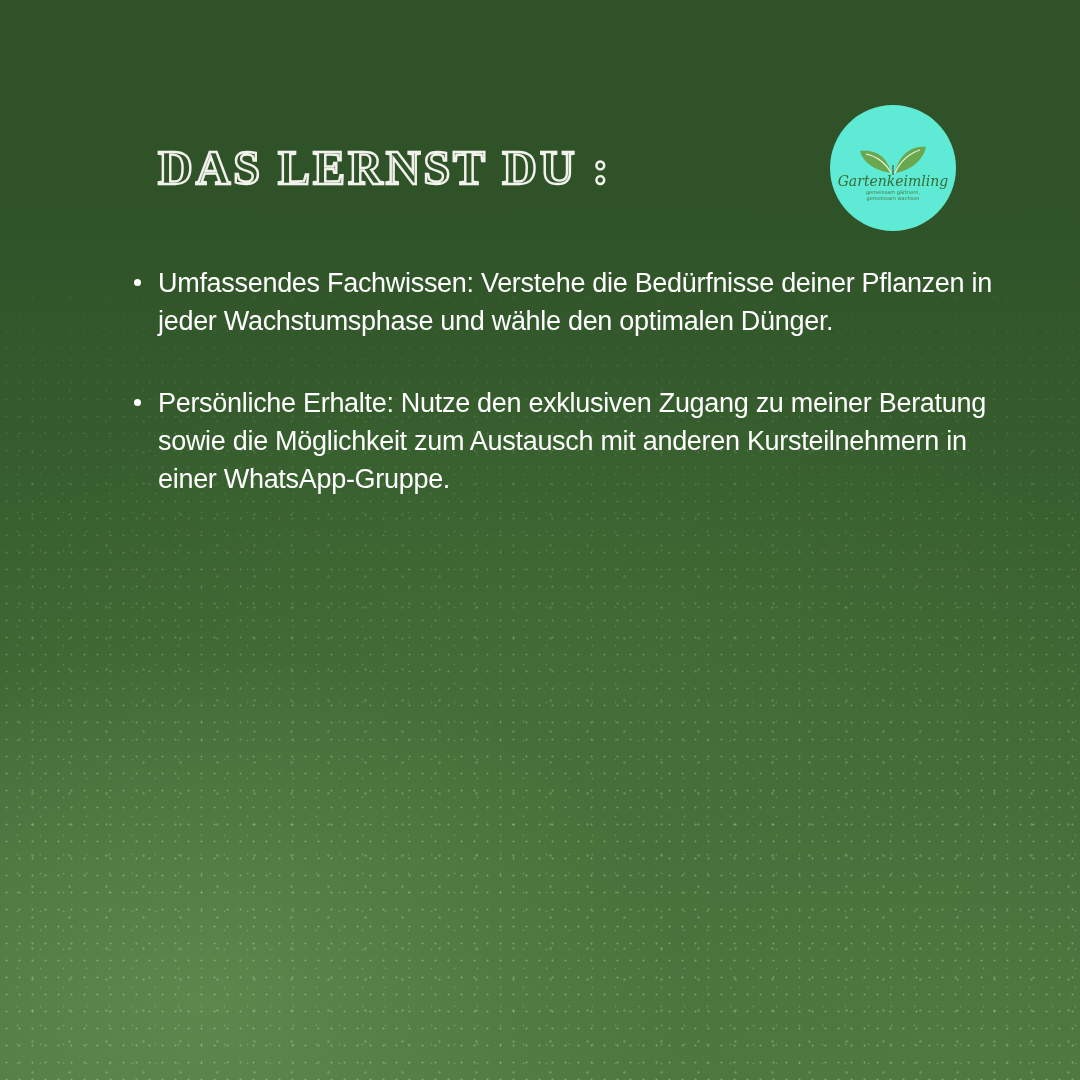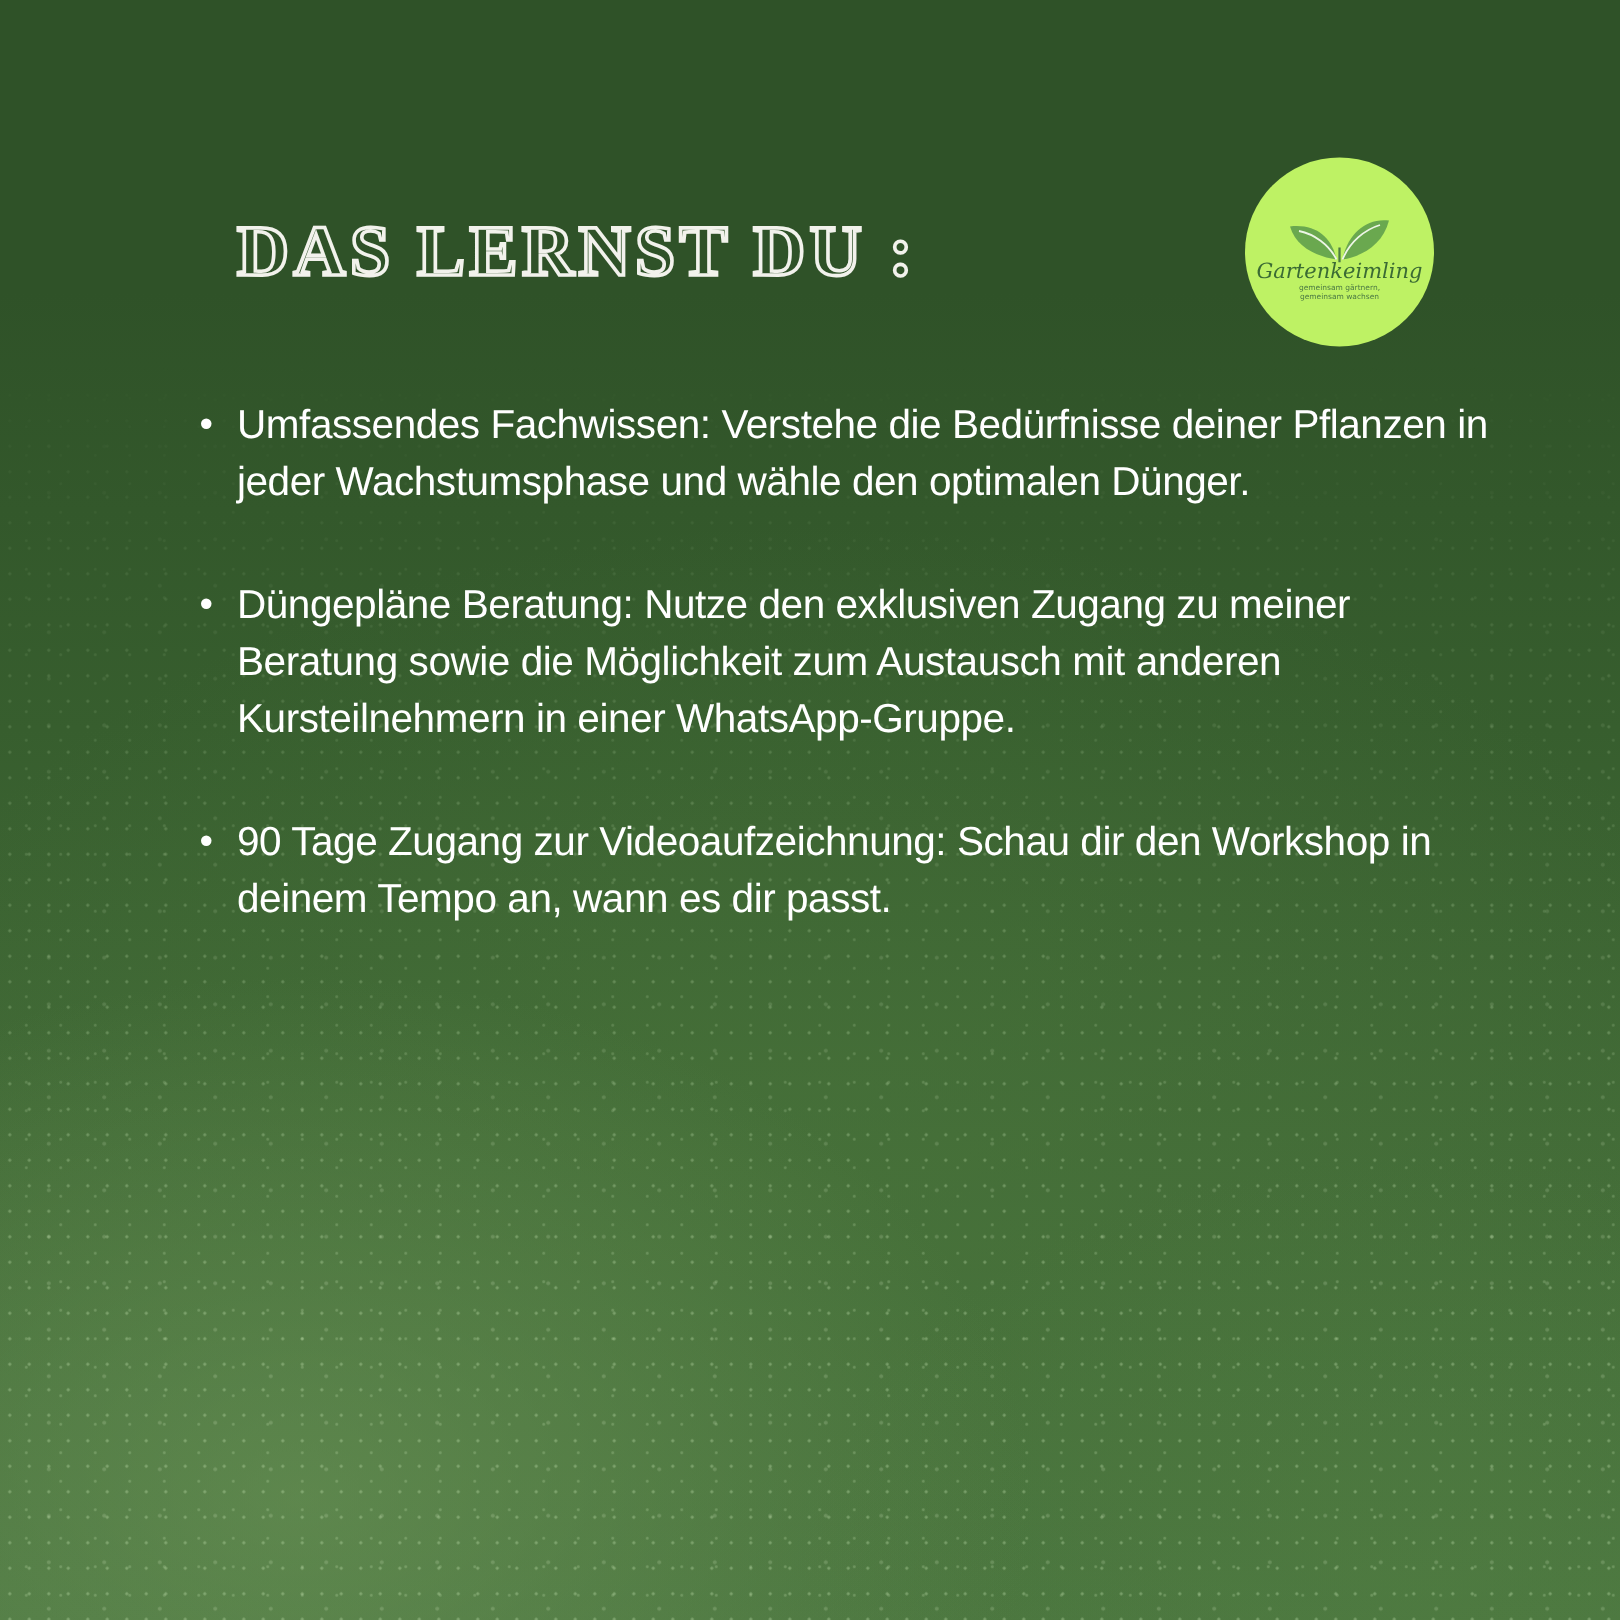--- a/index.html
+++ b/index.html
@@ -37,21 +37,21 @@
       color: transparent;
       -webkit-text-stroke: 2.4px #f2f2ec;
       text-shadow: 0 0 0 rgba(0,0,0,0);
       white-space: nowrap;
       line-height: 60px;
       text-align: center;
     }
     .logo {
       position: absolute; left: 830px; top: 105px;
       width: 126px; height: 126px; border-radius: 50%;
-      background: #bef264;
+      background: #5eead4;
       display: flex; flex-direction: column; align-items: center; justify-content: center;
     }
     .logo svg { display: block; margin-top: 6px; }
     .logo-name {
       font-family: "DejaVu Serif", serif; font-style: italic;
       font-size: 14px; color: #3b6b34; margin-top: -2px; line-height: 16px;
     }
     .logo-tag {
       font-family: "DejaVu Sans", sans-serif;
       font-size: 5px; color: #4c7a44; line-height: 6.5px; text-align: center;
@@ -97,19 +97,15 @@
   <div class="logo-tag">gemeinsam wachsen</div>
 </div>
 
 <ul class="list">
   <li class="item">
     <span class="bullet"></span>
     <span class="bold">Umfassendes Fachwissen:</span><span class="text"> Verstehe die Bedürfnisse deiner Pflanzen in jeder Wachstumsphase und wähle den optimalen Dünger.</span>
   </li>
   <li class="item">
     <span class="bullet"></span>
-    <span class="bold">Düngepläne Beratung:</span><span class="text"> Nutze den exklusiven Zugang zu meiner Beratung sowie die Möglichkeit zum Austausch mit anderen Kursteilnehmern in einer WhatsApp-Gruppe.</span>
-  </li>
-  <li class="item">
-    <span class="bullet"></span>
-    <span class="bold">90 Tage Zugang zur Videoaufzeichnung:</span><span class="text"> Schau dir den Workshop in deinem Tempo an, wann es dir passt.</span>
+    <span class="bold">Persönliche Erhalte:</span><span class="text"> Nutze den exklusiven Zugang zu meiner Beratung sowie die Möglichkeit zum Austausch mit anderen Kursteilnehmern in einer WhatsApp-Gruppe.</span>
   </li>
 </ul>
 
 </body></html>

